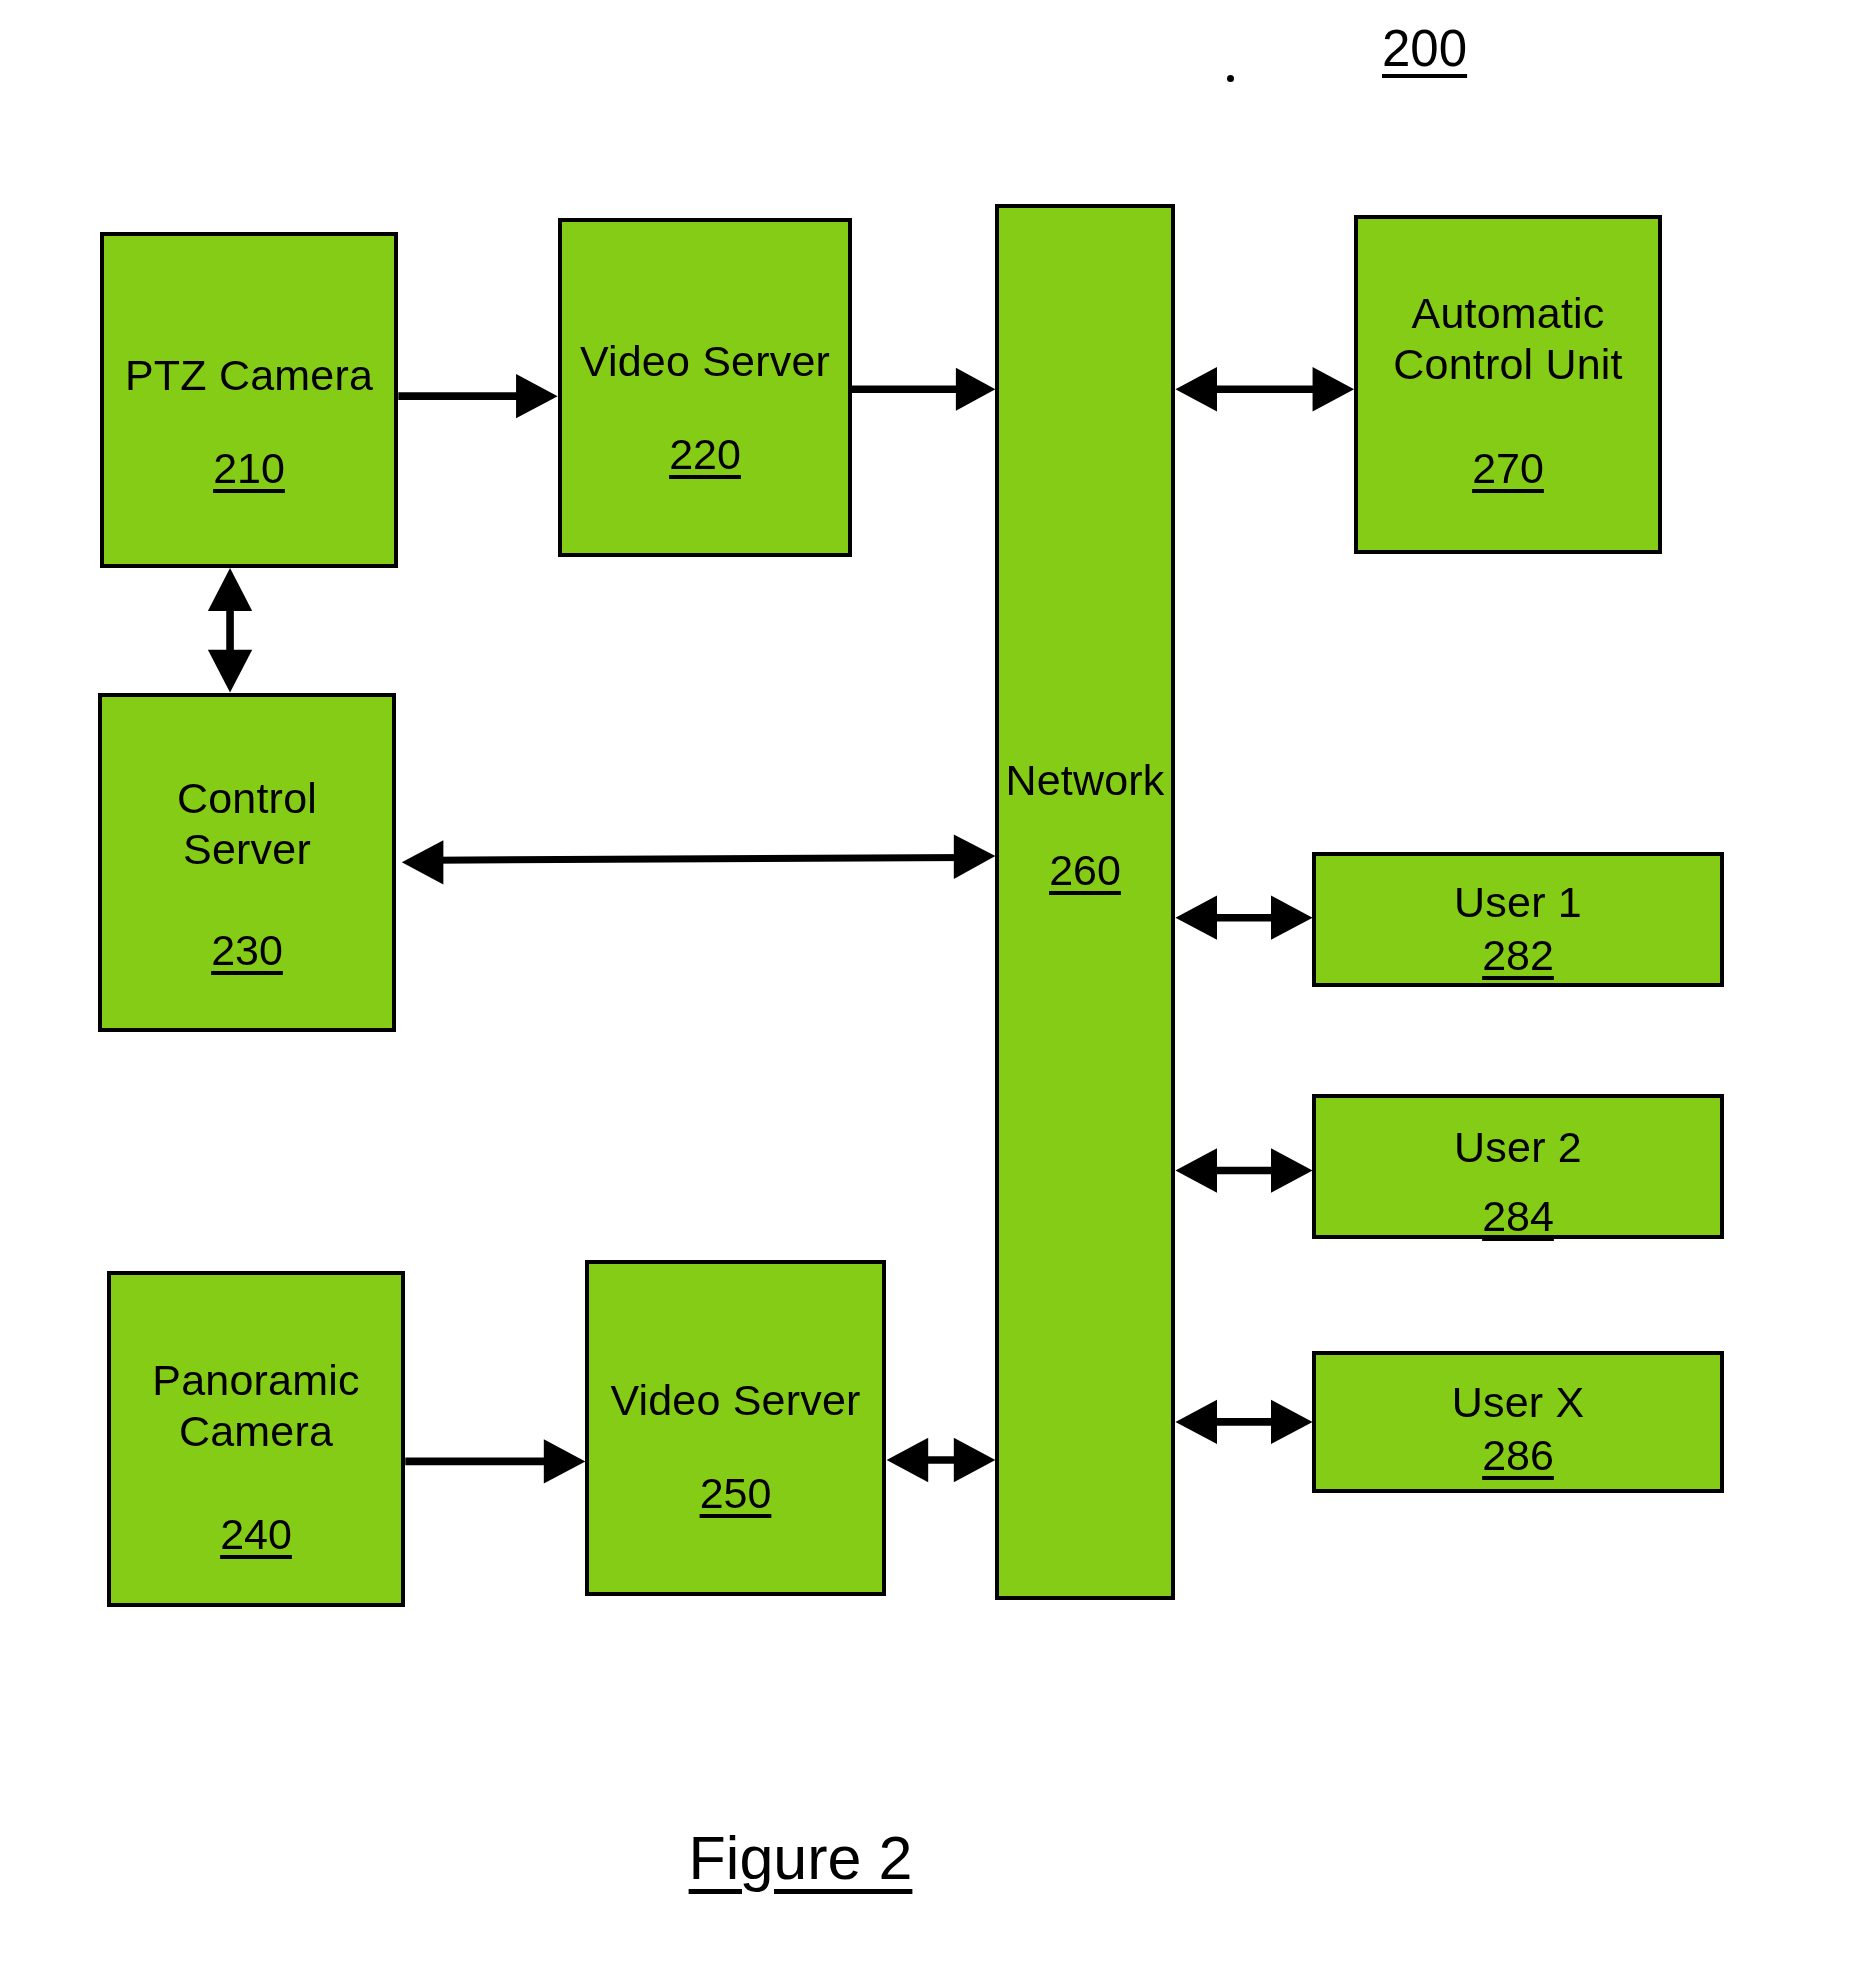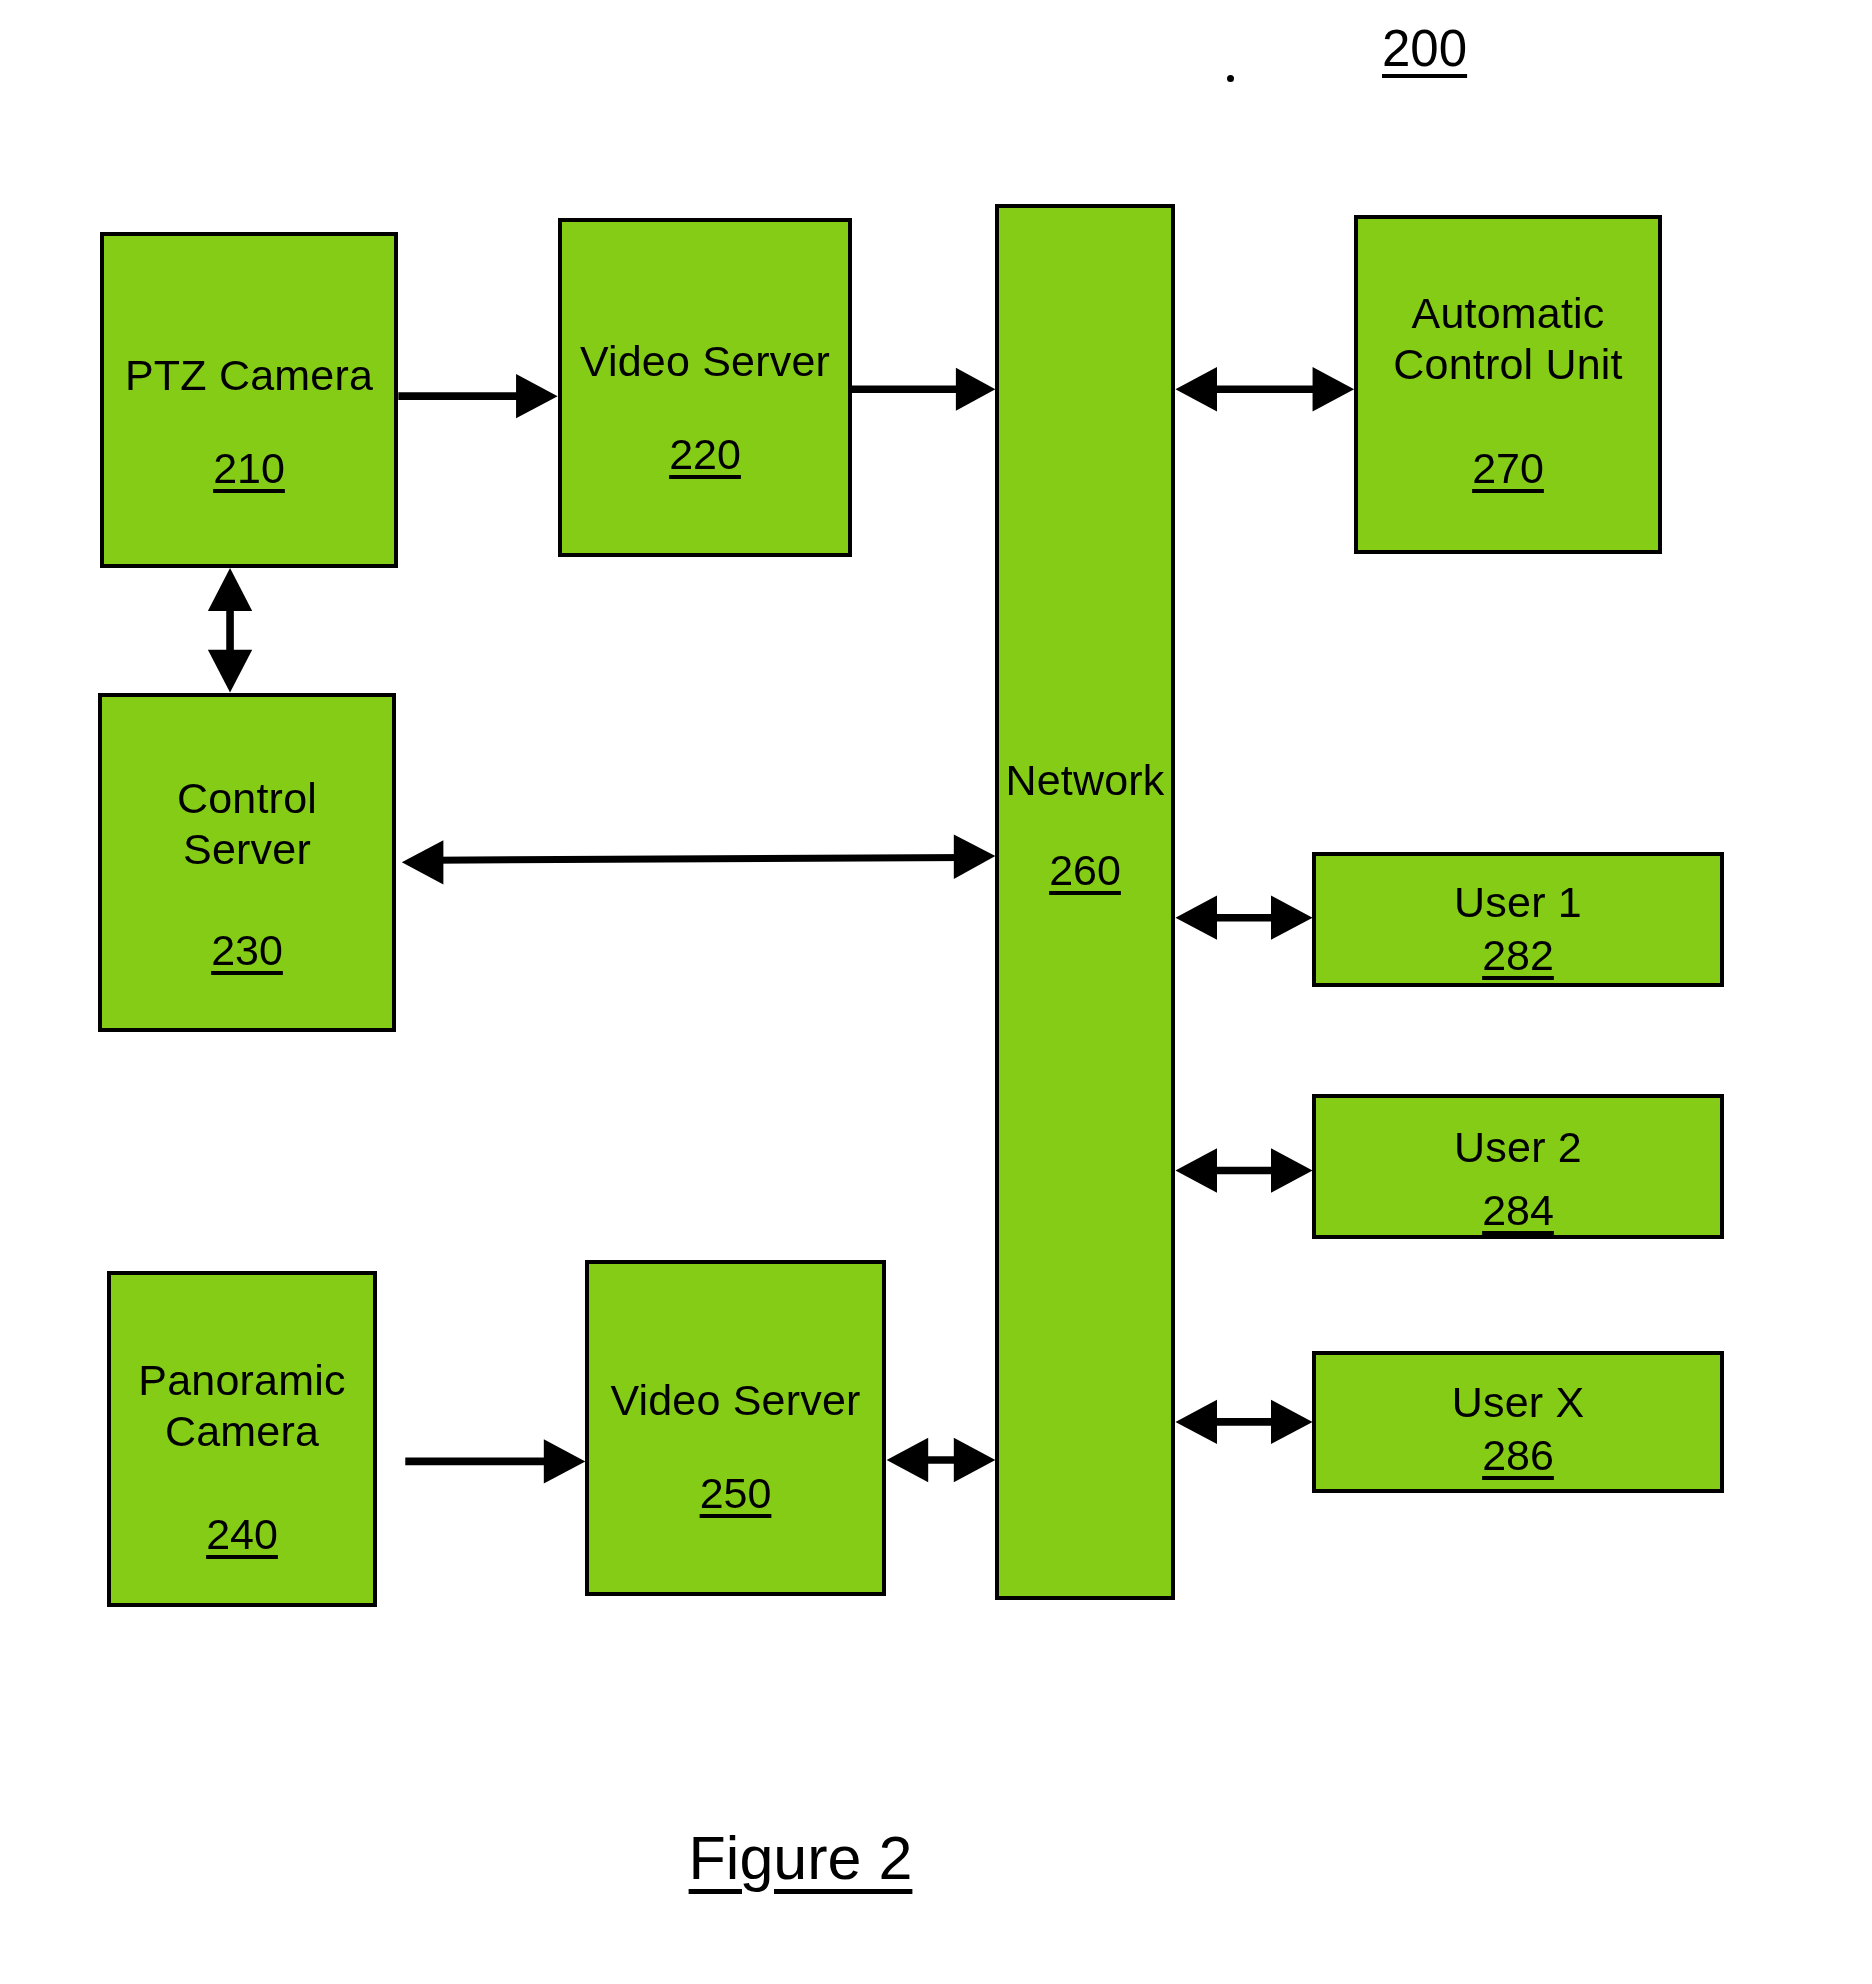--- a/index.html
+++ b/index.html
@@ -49,21 +49,21 @@
   #ptz-camera .refnum { margin-top: 43px; }
 
   #video-server-220 { left:558px; top:218px; width:294px; height:339px; }
   #video-server-220 .title  { margin-top: 114px; }
   #video-server-220 .refnum { margin-top: 43px; }
 
   #control-server  { left:98px;  top:693px; width:298px; height:339px; }
   #control-server .title  { margin-top: 76px; }
   #control-server .refnum { margin-top: 52px; }
 
-  #panoramic-camera { left:107px; top:1271px; width:270px; height:336px; }
+  #panoramic-camera { left:107px; top:1271px; width:298px; height:336px; }
   #panoramic-camera .title  { margin-top: 80px; }
   #panoramic-camera .refnum { margin-top: 54px; }
 
   #video-server-250 { left:585px; top:1260px; width:301px; height:336px; }
   #video-server-250 .title  { margin-top: 111px; }
   #video-server-250 .refnum { margin-top: 43px; }
 
   #network-bus {
     left:995px; top:204px; width:180px; height:1396px;
     justify-content: flex-start;
@@ -75,21 +75,21 @@
   #automatic-control-unit .title  { margin-top: 69px; }
   #automatic-control-unit .refnum { margin-top: 55px; }
 
   .userbox { }
   #user-1 { left:1312px; top:852px; width:412px; height:135px; }
   #user-1 .title  { margin-top: 21px; }
   #user-1 .refnum { margin-top: 2.8px; }
 
   #user-2 { left:1312px; top:1094px; width:412px; height:145px; }
   #user-2 .title  { margin-top: 23.5px; }
-  #user-2 .refnum { margin-top: 14px; text-decoration: underline; }
+  #user-2 .refnum { margin-top: 20px; text-decoration: underline; }
 
   #user-x { left:1312px; top:1351px; width:412px; height:142px; }
   #user-x .title  { margin-top: 22px; }
   #user-x .refnum { margin-top: 2.8px; }
 
   
   #connectors {
     position: absolute;
     left: 0; top: 0;
     width: 1873px;

